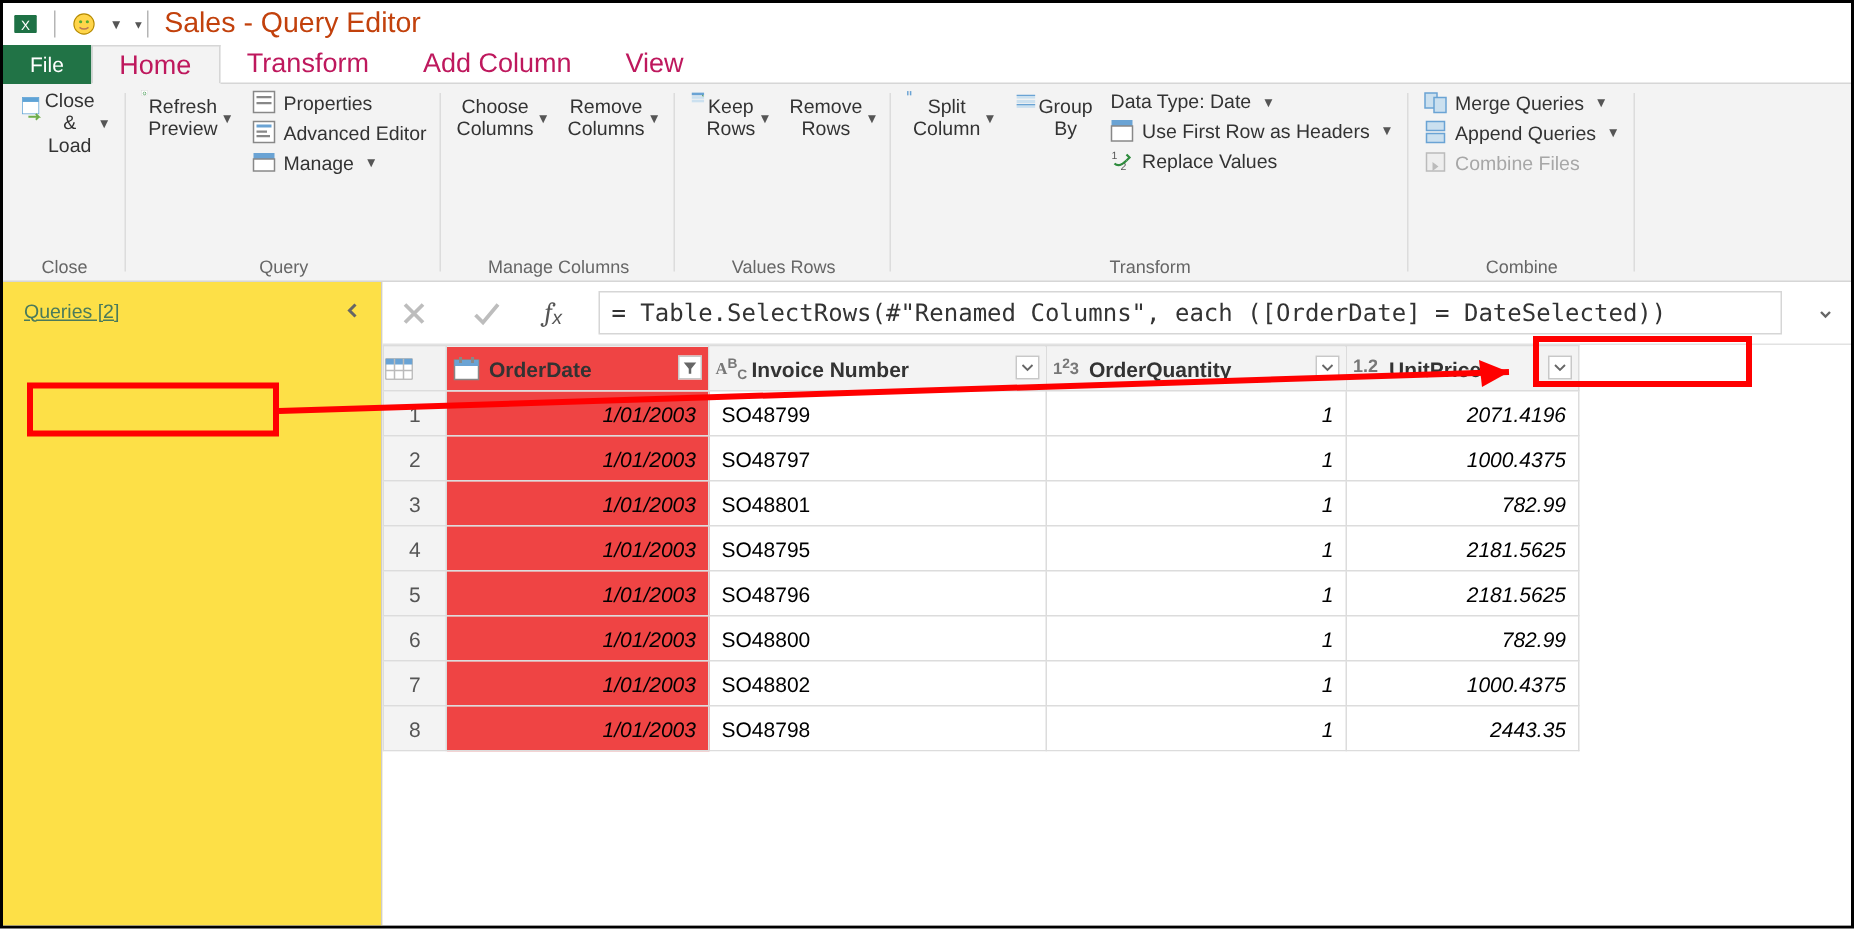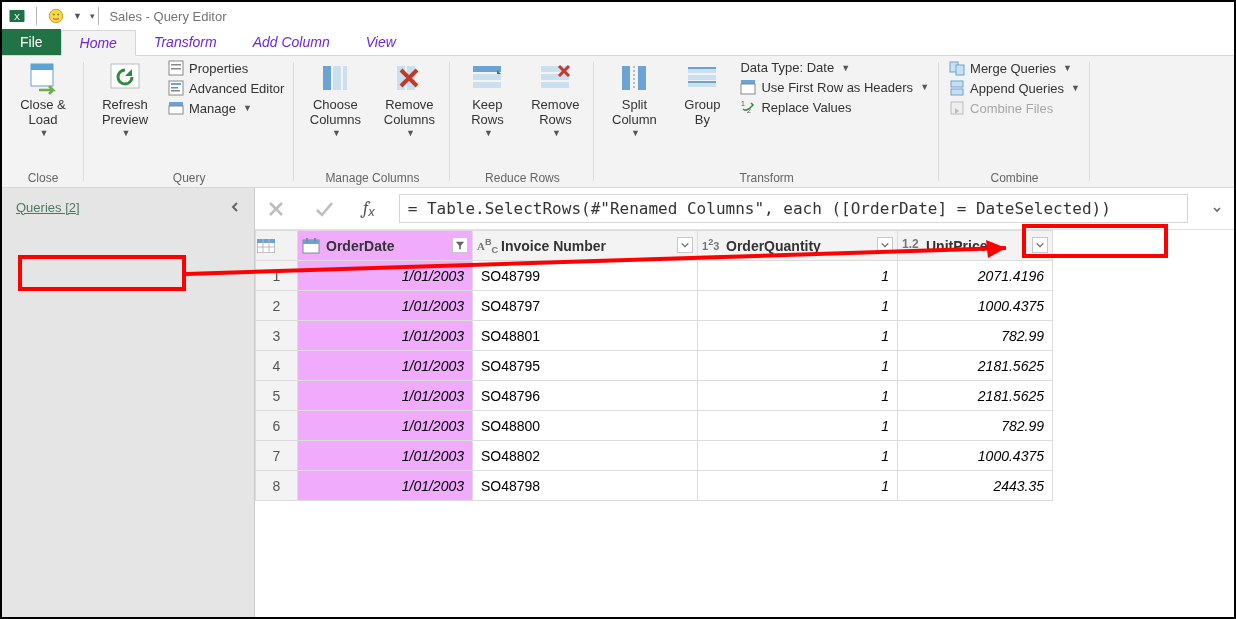--- a/index.html
+++ b/index.html
@@ -4,67 +4,67 @@
 <style>
   * { box-sizing: border-box; font-family: "Segoe UI", Tahoma, sans-serif; }
   html, body { margin:0; padding:0; background:#fff; }
   body { width:1236px; height:619px; border:2px solid #000; overflow:hidden; position:relative; }
 
   
   .titlebar { height:28px; display:flex; align-items:center; background:#fff; }
   .tbar-ico { width:22px; height:22px; margin:3px 4px; display:inline-flex; align-items:center; justify-content:center; }
   .tbar-sep { width:1px; height:18px; background:#b5b5b5; margin:0 4px; }
   .tbar-drop { font-size:9px; color:#555; margin-left:2px; }
-  .tbar-title { font-size:13px; color:#737373; margin-left:6px; }
-
-  
-  .tabs { height:26px; display:flex; align-items:flex-end; border-bottom:1px solid #d6d6d6; background:#fff; }
+  .tbar-title { font-size:19px; color:#c2410c; margin-left:6px; }
+
+  
+  .tabs { height:26px; display:flex; align-items:center; border-bottom:1px solid #d6d6d6; background:#fff; }
   .file-tab { background:#217346; color:#fff; height:26px; display:flex; align-items:center; padding:0 18px; font-size:14px; }
-  .tab { height:26px; display:flex; align-items:center; padding:0 18px; font-size:14px; color:#6d28d9; cursor:default;font-style:italic; }
+  .tab { height:26px; display:flex; align-items:center; padding:0 18px; font-size:18px; color:#be185d; cursor:default; }
   .tab.active { background:#f3f3f3; border:1px solid #d6d6d6; border-bottom:1px solid #f3f3f3; margin-bottom:-1px; }
 
   
   .ribbon { background:#f3f3f3; height:132px; border-bottom:1px solid #d6d6d6; display:flex; align-items:stretch; font-size:13px; color:#333; }
   .group { padding:4px 10px 2px 10px; display:flex; flex-direction:column; justify-content:space-between; position:relative; }
   .group::after { content:""; position:absolute; right:0; top:6px; bottom:6px; width:1px; background:#dcdcdc; }
   .group-label { text-align:center; font-size:12px; color:#666; padding:2px 0 0 0; }
   .grp-row { display:flex; gap:12px; align-items:flex-start; }
-  .bigbtn { display:flex; flex-direction:column; align-items:center; width:62px; text-align:center; line-height:1.15; cursor:default; }
+  .bigbtn { display:flex; flex-direction:row; align-items:center; width:62px; text-align:center; line-height:1.15; cursor:default; }
   .bigbtn .ico { width:36px; height:36px; margin-bottom:2px; }
   .smallbtns { display:flex; flex-direction:column; gap:4px; }
   .smallbtn { display:flex; align-items:center; gap:5px; cursor:default; white-space:nowrap; }
   .smallbtn .sico { width:16px; height:16px; }
   .smallbtn.disabled, .disabled { color:#a7a7a7; }
   .drop { font-size:9px; color:#555; margin-left:2px; }
   svg { display:block; }
 
   
   .content { display:flex; height:calc(619px - 28px - 26px - 132px - 4px); }
-  .sidebar { width:253px; background:#e5e5e5; border-right:1px solid #ccc; padding:6px 0; position:relative; }
+  .sidebar { width:253px; background:#fde047; border-right:1px solid #ccc; padding:6px 0; position:relative; }
   .side-hdr { display:flex; align-items:center; justify-content:space-between; padding:4px 10px 8px 14px; color:#4a7a5b; font-size:13px; text-decoration:underline; }
   .side-collapse { width:18px; height:18px; display:flex; align-items:center; justify-content:center; color:#666; }
   .query-item { display:flex; align-items:center; gap:8px; padding:4px 0 4px 28px; font-size:14px; color:#222; }
   .query-item .qico { width:18px; height:14px; }
 
   .main { flex:1; display:flex; flex-direction:column; background:#fff; position:relative; }
   .fbar { display:flex; align-items:center; height:42px; border-bottom:1px solid #e2e2e2; padding:0 6px; gap:18px; }
   .fbtn { width:30px; height:30px; display:flex; align-items:center; justify-content:center; color:#b8b8b8; }
   .fx { font-family:Cambria, serif; font-style:italic; font-size:18px; color:#555; padding:0 6px; }
   .formula { flex:1; font-family:Consolas, monospace; font-size:16px; color:#333; padding:4px 8px; border:1px solid #d6d6d6; background:#fff; white-space:nowrap; overflow:hidden; }
   .expand { width:22px; display:flex; align-items:center; justify-content:center; color:#666; }
 
   
   .grid-wrap { overflow:auto; }
   table.grid { border-collapse:collapse; font-size:14px; }
   table.grid th, table.grid td { border:1px solid #dcdcdc; height:30px; }
   .rownum-hdr { width:42px; background:#f2f2f2; }
   .colhdr { background:#f3f3f3; font-weight:600; color:#333; text-align:left; position:relative; padding-left:28px; padding-right:22px; }
   .colhdr .typeico { position:absolute; left:4px; top:6px; width:18px; height:18px; color:#777; }
   .colhdr .filtico { position:absolute; right:4px; top:6px; width:16px; height:16px; border:1px solid #c8c8c8; display:flex; align-items:center; justify-content:center; background:#fff; }
-  .col-sel { background:#f0abfc; }
+  .col-sel { background:#ef4444; }
   td.rownum { background:#f3f3f3; text-align:center; color:#555; width:42px; }
   td.cell { padding:0 8px; }
   td.date { font-style:italic; text-align:right; }
   td.num { font-style:italic; text-align:right; }
 
   
   .anno { position:absolute; border:4px solid #f00; pointer-events:none; z-index:50; }
   .anno-arrow { position:absolute; z-index:49; pointer-events:none; }
 </style>
 </head>
@@ -224,21 +224,21 @@
               <rect x="4" y="14" width="28" height="6" fill="#cbe0ef"></rect>
               <rect x="4" y="22" width="28" height="6" fill="#cbe0ef"></rect>
               <path d="M22 6 L32 16 M32 6 L22 16" stroke="#c0392b" stroke-width="3"></path>
             </svg>
           </span>
         <span style="white-space:pre-line">Remove
 Rows</span>
         <span class="drop">▼</span>
       </div>
     </div>
-    <div class="group-label">Reduce Rows</div>
+    <div class="group-label">Values Rows</div>
   </div>
 
 
   <div class="group">
     <div class="grp-row">
       <div class="bigbtn" style="width:60px">
         <span class="ico">
             <svg viewBox="0 0 36 36">
               <rect x="6" y="6" width="8" height="24" fill="#6aa3d4"></rect>
               <rect x="22" y="6" width="8" height="24" fill="#6aa3d4"></rect>

